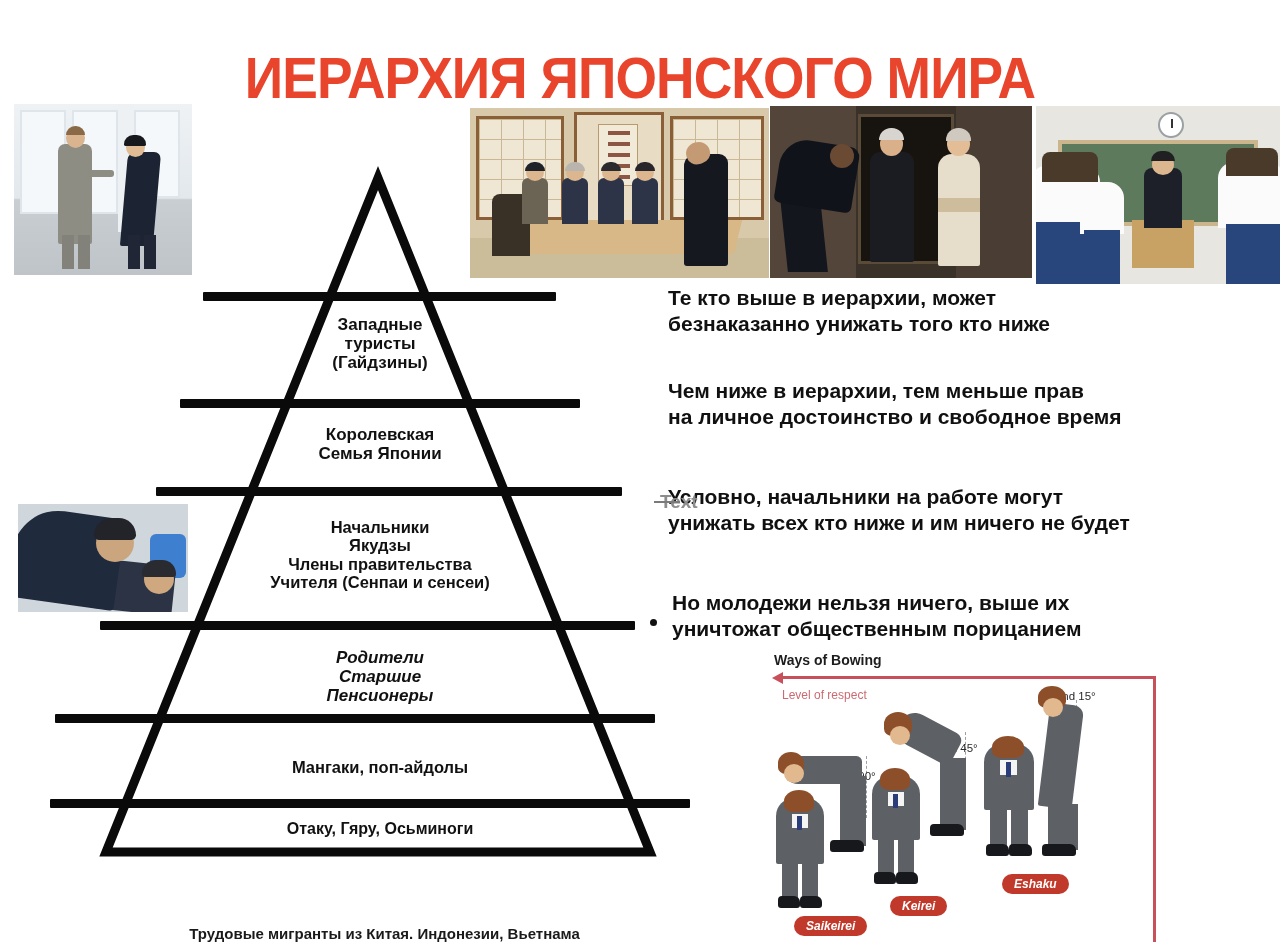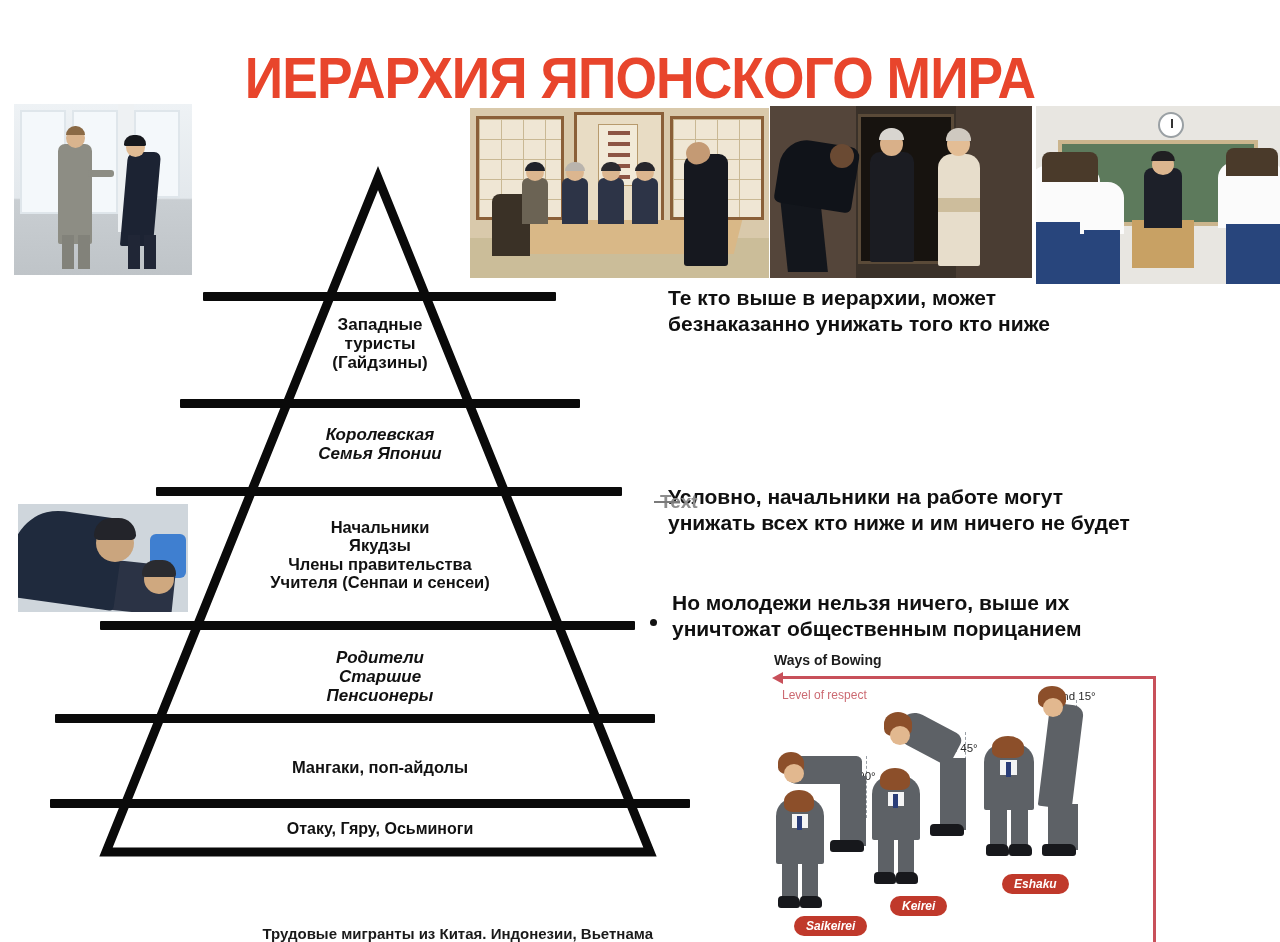--- a/index.html
+++ b/index.html
@@ -130,21 +130,21 @@
   .divider { position:absolute; height:9px; background:#0a0a0a; border-radius:1px; }
 
   
   #bottom-box {
     position:absolute; left:100px; top:861px; width:565px; height:56px;
     border:6px solid #0a0a0a; background:#fff;
     display:flex; align-items:center; justify-content:center;
   }
   #bottom-box span { font-size:22px; font-weight:700; color:#111; }
   #bottom-caption {
-    position:absolute; left:88px; top:925px; width:565px; text-align:right;
+    position:absolute; left:102px; top:925px; width:565px; text-align:center;
     font-size:15px; font-weight:700; color:#1a1a1a;
   }
 
   
   .rtext {
     position:absolute; font-weight:700; color:#101010; line-height:1.22;
     font-size:21px; white-space:pre-line;
   }
   #note-1 { left:668px; top:285px; width:600px; }
   #note-2 { left:668px; top:378px; width:600px; }
@@ -298,36 +298,38 @@
   <div class="divider" style="left:203px; top:292px; width:353px;"></div>
   <div class="divider" style="left:180px; top:399px; width:400px;"></div>
   <div class="divider" style="left:156px; top:487px; width:466px;"></div>
   <div class="divider" style="left:100px; top:621px; width:535px;"></div>
   <div class="divider" style="left:55px;  top:714px; width:600px;"></div>
   <div class="divider" style="left:50px;  top:799px; width:640px;"></div>
 
   <div class="tier-label" style="top:315px; font-size:17px;">Западные
 туристы
 (Гайдзины)</div>
-  <div class="tier-label" style="top:425px; font-size:17px;font-style:italic;">Королевская
+  <div class="tier-label" style="top:425px; font-size:17px;">Королевская
 Семья Японии</div>
   <div class="tier-label" style="top:518px; font-size:16.5px;">Начальники
 Якудзы
 Члены правительства
 Учителя (Сенпаи и сенсеи)</div>
   <div class="tier-label" style="top:648px; font-size:17px;font-style:italic;">Родители
 Старшие
 Пенсионеры</div>
   <div class="tier-label" style="top:758px; font-size:16.5px;">Мангаки, поп-айдолы</div>
   <div class="tier-label" style="top:820px; font-size:16px;">Отаку, Гяру, Осьминоги</div>
 
   <div id="bottom-caption">Трудовые мигранты из Китая. Индонезии, Вьетнама</div>
 
   <div class="rtext" id="note-1">Те кто выше в иерархии, может
 безнаказанно унижать того кто ниже</div>
+  <div class="rtext" id="note-2">Чем ниже в иерархии, тем меньше прав
+на личное достоинство и свободное время</div>
   <div class="rtext" id="note-3">Условно, начальники на работе могут
 унижать всех кто ниже и им ничего не будет</div>
   <div id="ghost-text">Text</div>
   <div class="rtext" id="note-4">Но молодежи нельзя ничего, выше их
 уничтожат общественным порицанием</div>
   <div id="bullet-dot"></div>
 
   <div id="bowing">
     <div id="bow-title">Ways of Bowing</div>
     <div id="bow-frame"></div>

